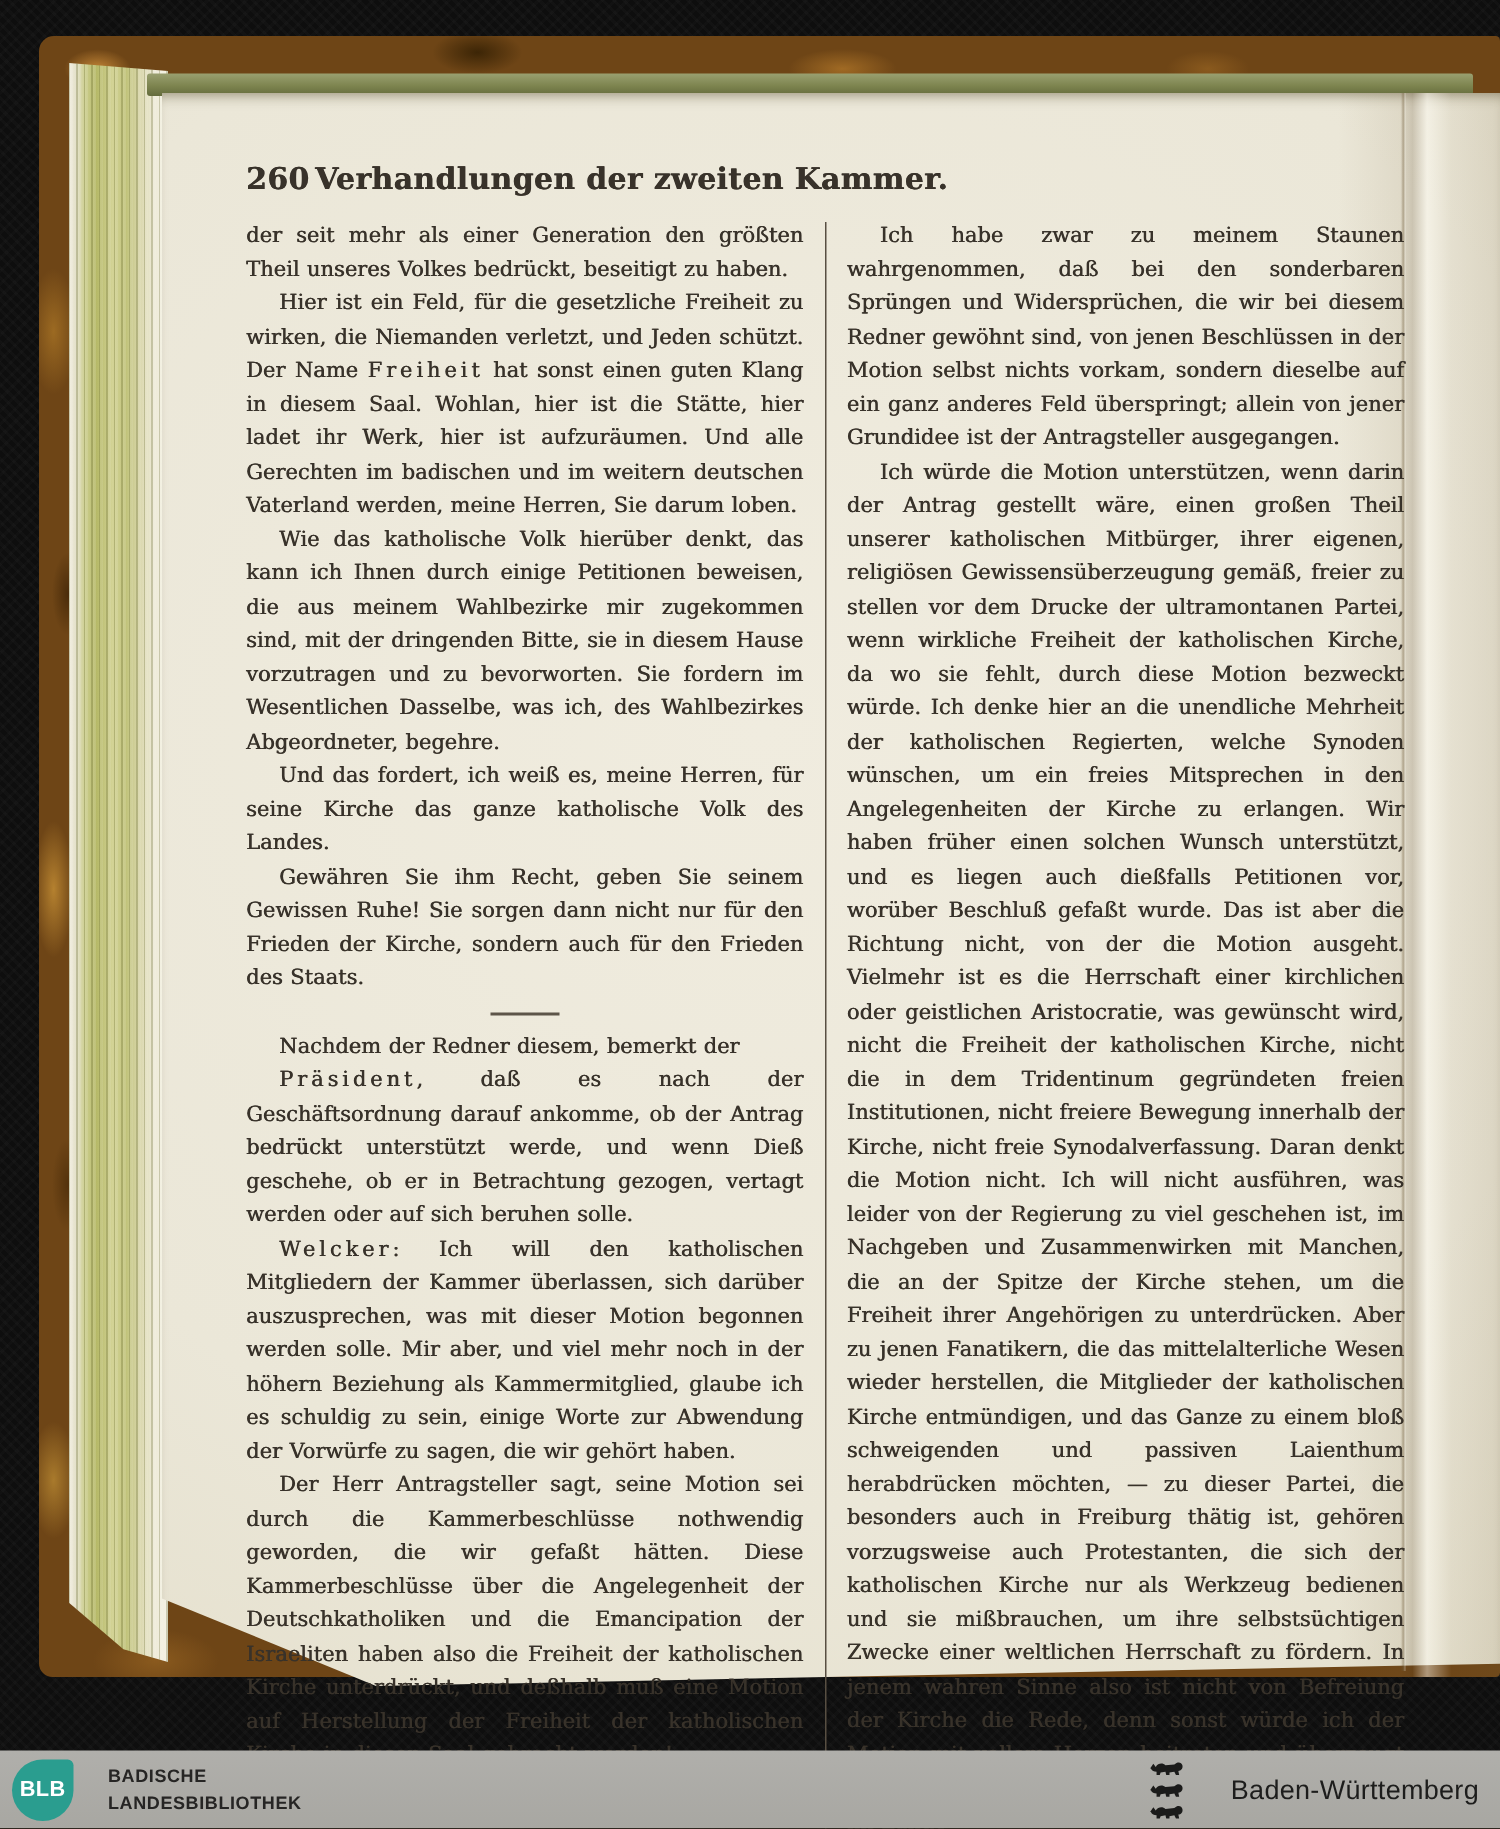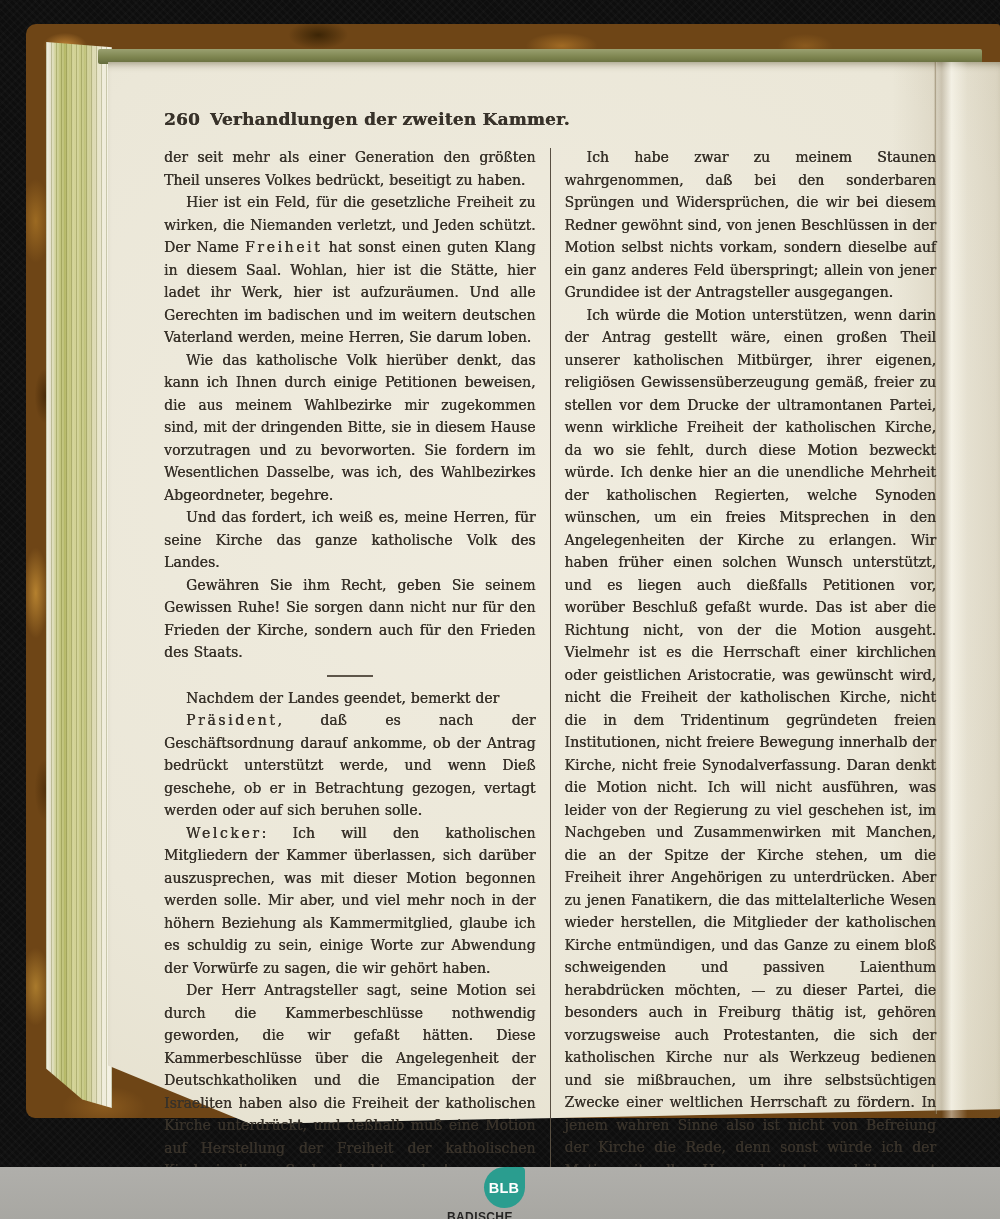--- a/index.html
+++ b/index.html
@@ -47,42 +47,42 @@
   .gutter-shade{position:absolute;left:892px;top:62px;width:108px;height:1056px;
     background:linear-gradient(90deg,rgba(120,100,60,0) 0%,rgba(120,100,60,0.10) 38%,rgba(90,70,40,0.22) 46%,rgba(255,253,245,0.45) 55%,rgba(120,100,60,0.06) 70%,rgba(120,100,60,0.14) 100%);
     pointer-events:none;}
   .gutter-crease{position:absolute;left:934px;top:62px;width:3px;height:1052px;
     background:linear-gradient(90deg,rgba(110,90,55,0),rgba(110,90,55,0.40),rgba(255,255,248,0.35));}
 
   .page-inner{position:absolute;left:108px;top:62px;width:892px;
     padding:46px 64px 0 56px;box-sizing:border-box;color:#38322a;}
 
   .pg-header{display:flex;align-items:baseline;
-    font-size:17px;line-height:22px;font-weight:bold;letter-spacing:0.2px;
+    font-size:20px;line-height:22px;font-weight:bold;letter-spacing:0.2px;
     text-shadow:0.3px 0 0 currentColor;margin-bottom:16px;}
   .pg-header .num{width:46px;}
   .pg-header .t1{margin-right:18px;}
 
   .cols{display:flex;align-items:stretch;}
   .col{flex:1 1 0;min-width:0;}
   .col-divider{width:1px;background:#584f42;margin:2px 14px 6px 14px;}
 
   .para{margin:0;text-align:justify;text-indent:22px;
     font-size:14px;line-height:22.5px;
     text-shadow:0.35px 0 0 currentColor;
     word-spacing:0.5px;}
   .para.flush{text-indent:0;}
   .sperr{letter-spacing:2.6px;}
   .para-rule{width:46px;height:2px;background:#5d5549;margin:11px auto 10px auto;}
 
   
   .footer{position:absolute;left:0;top:1167px;width:1000px;height:52px;
     background:linear-gradient(180deg,#b0afab 0%,#a8a7a2 100%);
     display:flex;align-items:center;
-    font-family:"Liberation Sans",sans-serif;flex-direction:column;}
+    font-family:"Liberation Sans",sans-serif;}
   .blb-logo{position:relative;margin-left:8px;width:41px;height:41px;flex:0 0 auto;
     border-radius:21px 4px 21px 21px;
     display:flex;align-items:center;justify-content:center;
     color:#fff;font-weight:bold;font-size:14.5px;letter-spacing:0.3px;}
   .lib-name{margin-left:23px;color:#262524;font-weight:bold;
     font-size:12px;line-height:18px;letter-spacing:0.4px;}
   .footer-spacer{flex:1;}
   .footer-right{display:flex;align-items:center;margin-right:14px;gap:16px;}
   .coa{width:31px;height:42px;margin-right:12px;}
   .state{color:#1d1d1c;font-size:18px;font-weight:500;letter-spacing:0.2px;}
@@ -106,21 +106,21 @@
       <span class="t1">Verhandlungen der zweiten Kammer.</span>
     </div>
     <div class="cols">
       <div class="col">
           <p class="para flush"><span>der seit mehr als einer Generation den größten Theil unseres Volkes bedrückt, beseitigt zu haben.</span></p>
           <p class="para indent"><span>Hier ist ein Feld, für die gesetzliche Freiheit zu wirken, die Niemanden verletzt, und Jeden schützt. Der Name </span><span class="sperr">Freiheit</span><span> hat sonst einen guten Klang in diesem Saal. Wohlan, hier ist die Stätte, hier ladet ihr Werk, hier ist aufzuräumen. Und alle Gerechten im badischen und im weitern deutschen Vaterland werden, meine Herren, Sie darum loben.</span></p>
           <p class="para indent"><span>Wie das katholische Volk hierüber denkt, das kann ich Ihnen durch einige Petitionen beweisen, die aus meinem Wahlbezirke mir zugekommen sind, mit der dringenden Bitte, sie in diesem Hause vorzutragen und zu bevorworten. Sie fordern im Wesentlichen Dasselbe, was ich, des Wahlbezirkes Abgeordneter, begehre.</span></p>
           <p class="para indent"><span>Und das fordert, ich weiß es, meine Herren, für seine Kirche das ganze katholische Volk des Landes.</span></p>
           <p class="para indent"><span>Gewähren Sie ihm Recht, geben Sie seinem Gewissen Ruhe!  Sie sorgen dann nicht nur für den Frieden der Kirche, sondern auch für den Frieden des Staats.</span></p>
           <div class="para-rule"></div>
-          <p class="para indent"><span>Nachdem der Landes geendet, bemerkt der</span></p>
+          <p class="para indent"><span>Nachdem der Redner diesem, bemerkt der</span></p>
           <p class="para indent"><span class="sperr">Präsident</span><span>, daß es nach der Geschäftsordnung darauf ankomme, ob der Antrag bedrückt unterstützt werde, und wenn Dieß geschehe, ob er in Betrachtung gezogen, vertagt werden oder auf sich beruhen solle.</span></p>
           <p class="para indent"><span class="sperr">Welcker</span><span>: Ich will den katholischen Mitgliedern der Kammer überlassen, sich darüber auszusprechen, was mit dieser Motion begonnen werden solle.  Mir aber, und viel mehr noch in der höhern Beziehung als Kammermitglied, glaube ich es schuldig zu sein, einige Worte zur Abwendung der Vorwürfe zu sagen, die wir gehört haben.</span></p>
           <p class="para indent"><span>Der Herr Antragsteller sagt, seine Motion sei durch die Kammerbeschlüsse nothwendig geworden, die wir gefaßt hätten.  Diese Kammerbeschlüsse über die Angelegenheit der Deutschkatholiken und die Emancipation der Israeliten haben also die Freiheit der katholischen Kirche unterdrückt, und deßhalb muß eine Motion auf Herstellung der Freiheit der katholischen Kirche in diesen Saal gebracht werden!</span></p>
         </div>
       <div class="col-divider"></div>
       <div class="col">
           <p class="para indent"><span>Ich habe zwar zu meinem Staunen wahrgenommen, daß bei den sonderbaren Sprüngen und Widersprüchen, die wir bei diesem Redner gewöhnt sind, von jenen Beschlüssen in der Motion selbst nichts vorkam, sondern dieselbe auf ein ganz anderes Feld überspringt; allein von jener Grundidee ist der Antragsteller ausgegangen.</span></p>
           <p class="para indent"><span>Ich würde die Motion unterstützen, wenn darin der Antrag gestellt wäre, einen großen Theil unserer katholischen Mitbürger, ihrer eigenen, religiösen Gewissensüberzeugung gemäß, freier zu stellen vor dem Drucke der ultramontanen Partei, wenn wirkliche Freiheit der katholischen Kirche, da wo sie fehlt, durch diese Motion bezweckt würde. Ich denke hier an die unendliche Mehrheit der katholischen Regierten, welche Synoden wünschen, um ein freies Mitsprechen in den Angelegenheiten der Kirche zu erlangen. Wir haben früher einen solchen Wunsch unterstützt, und es liegen auch dießfalls Petitionen vor, worüber Beschluß gefaßt wurde.  Das ist aber die Richtung nicht, von der die Motion ausgeht. Vielmehr ist es die Herrschaft einer kirchlichen oder geistlichen Aristocratie, was gewünscht wird, nicht die Freiheit der katholischen Kirche, nicht die in dem Tridentinum gegründeten freien Institutionen, nicht freiere Bewegung innerhalb der Kirche, nicht freie Synodalverfassung. Daran denkt die Motion nicht.  Ich will nicht ausführen, was leider von der Regierung zu viel geschehen ist, im Nachgeben und Zusammenwirken mit Manchen, die an der Spitze der Kirche stehen, um die Freiheit ihrer Angehörigen zu unterdrücken. Aber zu jenen Fanatikern, die das mittelalterliche Wesen wieder herstellen, die Mitglieder der katholischen Kirche entmündigen, und das Ganze zu einem bloß schweigenden und passiven Laienthum herabdrücken möchten, — zu dieser Partei, die besonders auch in Freiburg thätig ist, gehören vorzugsweise auch Protestanten, die sich der katholischen Kirche nur als Werkzeug bedienen und sie mißbrauchen, um ihre selbstsüchtigen Zwecke einer weltlichen Herrschaft zu fördern.  In jenem wahren Sinne also ist nicht von Befreiung der Kirche die Rede, denn sonst würde ich der Motion mit vollem Herzen beitreten und überzeugt sein, von der unendlichen Mehrheit der Katholiken im Lande</span></p>
         </div>
     </div>

